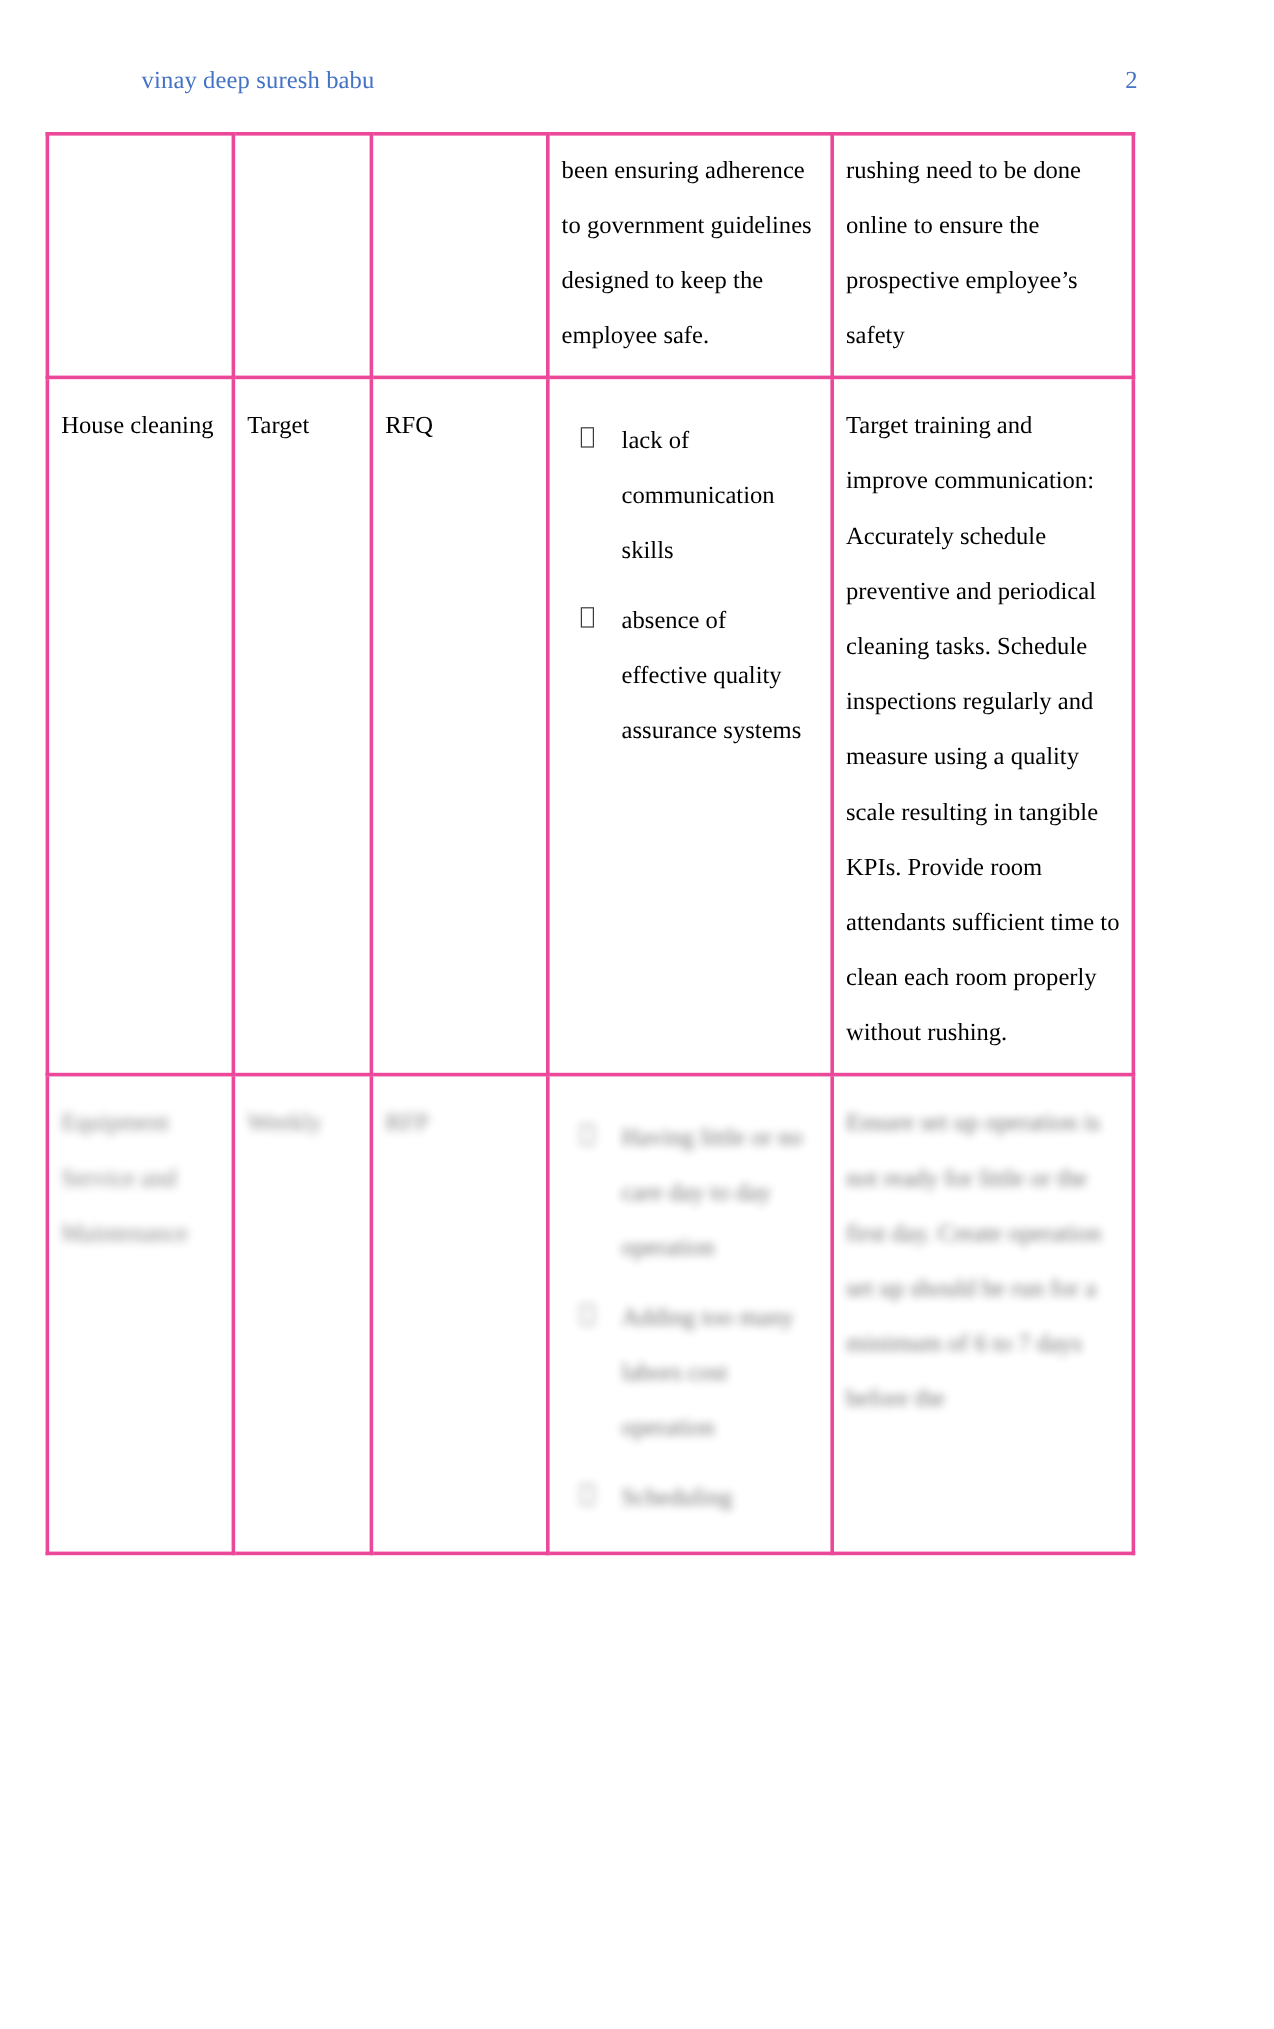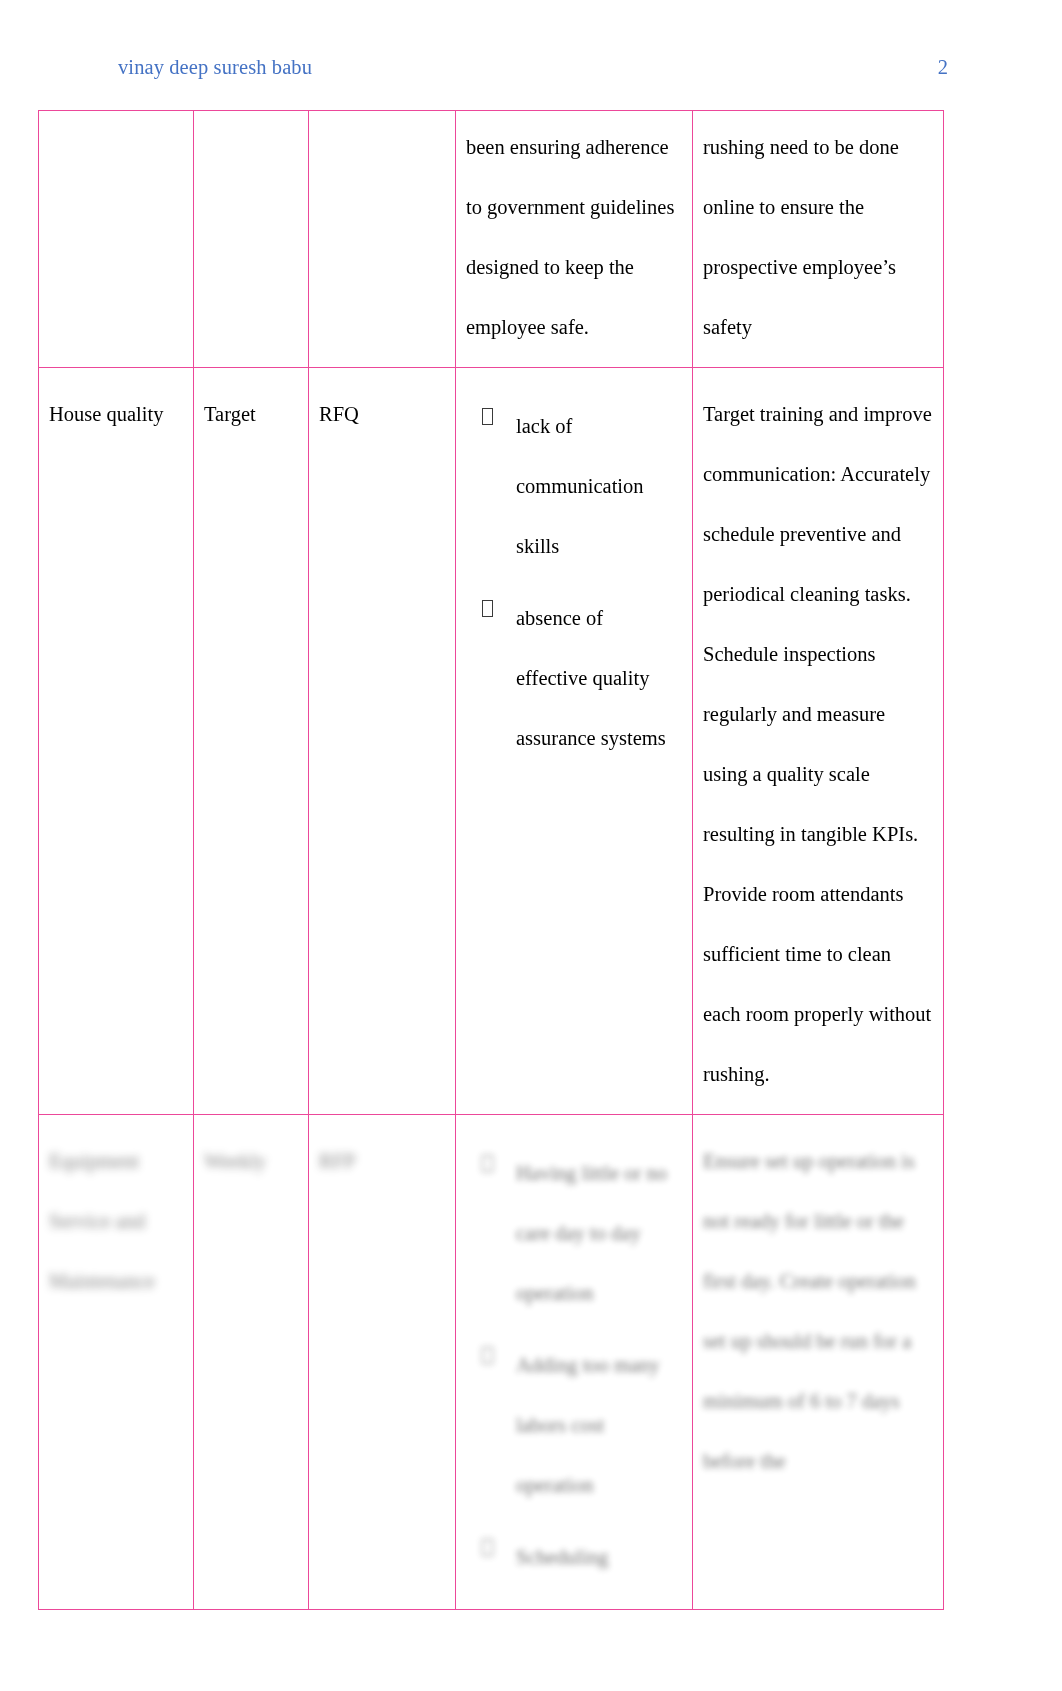--- a/index.html
+++ b/index.html
@@ -41,25 +41,25 @@
   
   .doc-table {
     position: absolute;
     left: 38px;
     top: 110px;
     width: 905px;
     border-collapse: collapse;
     table-layout: fixed;
   }
   .doc-table td {
-    border: 1px solid #ec4899;
+    border: 3px solid #ec4899;
     vertical-align: top;
     padding: 16px 10px 10px 10px;
     font-size: 20.5px;
-    line-height: 60px;
+    line-height: 46px;
   }
   col.c1 { width: 155px; }
   col.c2 { width: 115px; }
   col.c3 { width: 147px; }
   col.c4 { width: 237px; }
   col.c5 { width: 251px; }
 
   .cell-text { display: block; }
 
   
@@ -134,21 +134,21 @@
       <td>
         <span class="cell-text">been ensuring adherence to government guidelines designed to keep the employee safe.</span>
       </td>
       <td>
         <span class="cell-text">rushing need to be done online to ensure the prospective employee’s safety</span>
       </td>
     </tr>
 
     <tr>
       <td>
-        <span class="cell-text">House quality</span>
+        <span class="cell-text">House cleaning</span>
       </td>
       <td>
         <span class="cell-text">Target</span>
       </td>
       <td>
         <span class="cell-text">RFQ</span>
       </td>
       <td>
         <ul class="tofu-list">
           <li>

